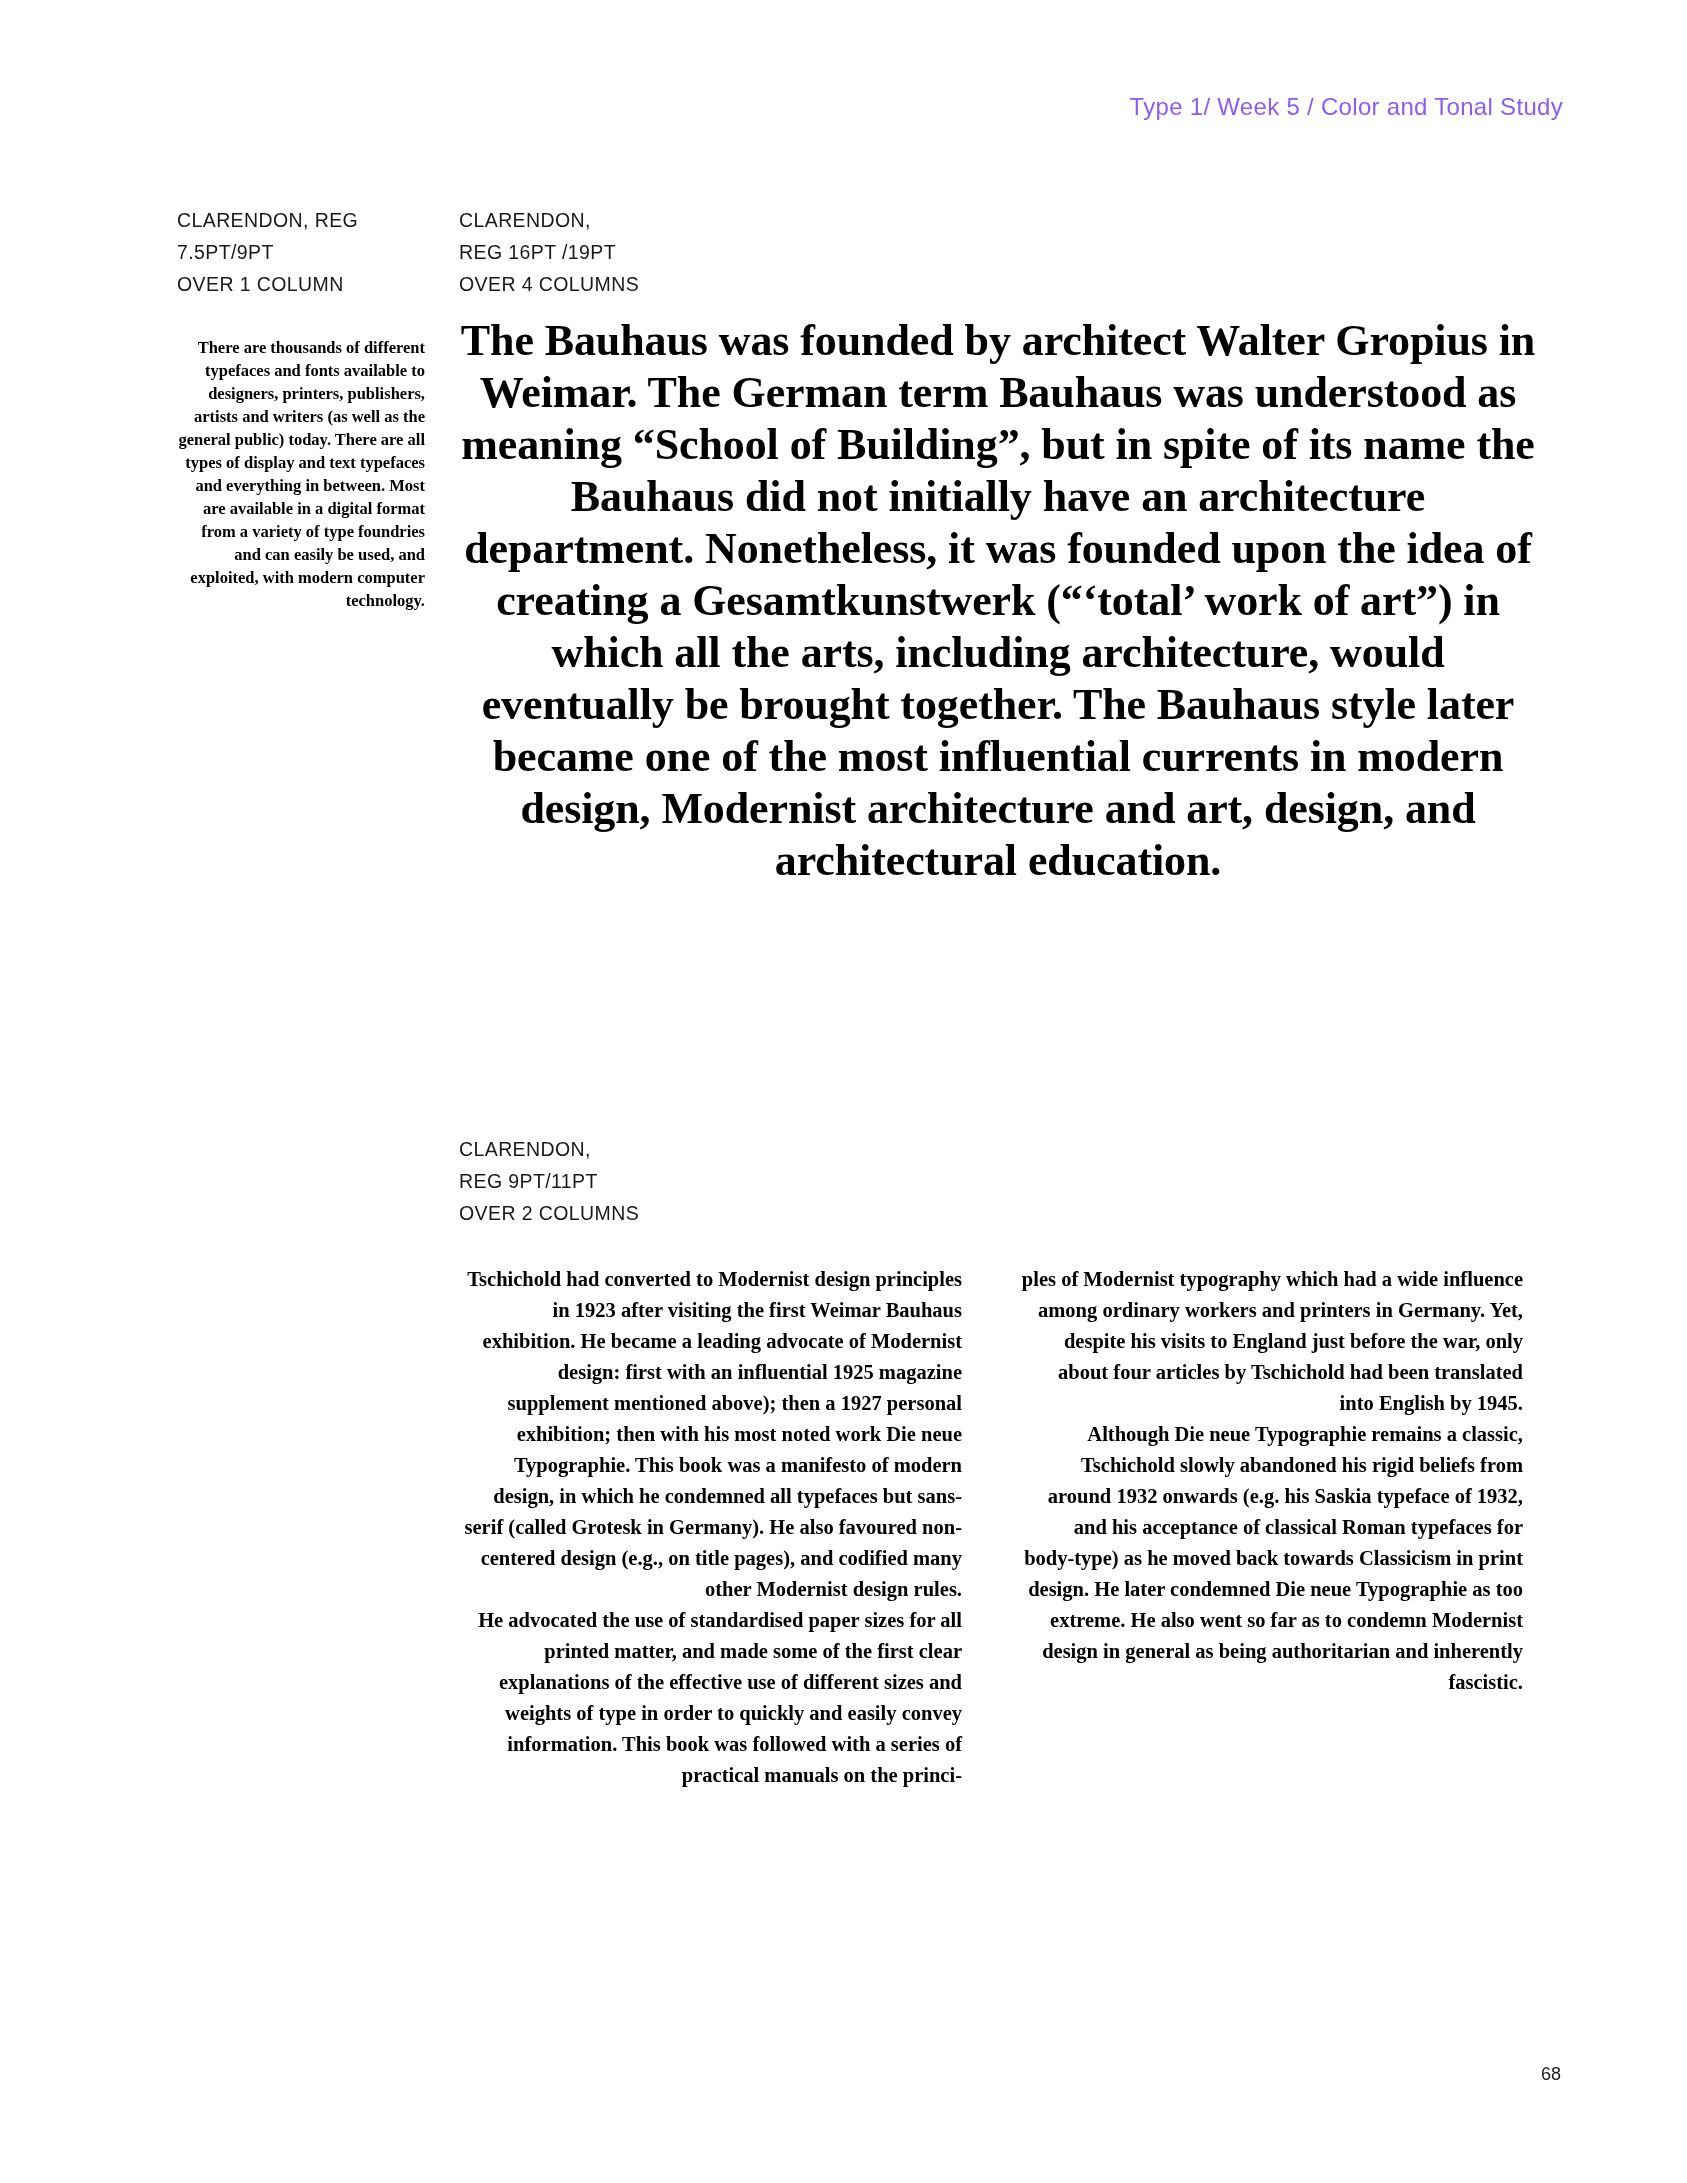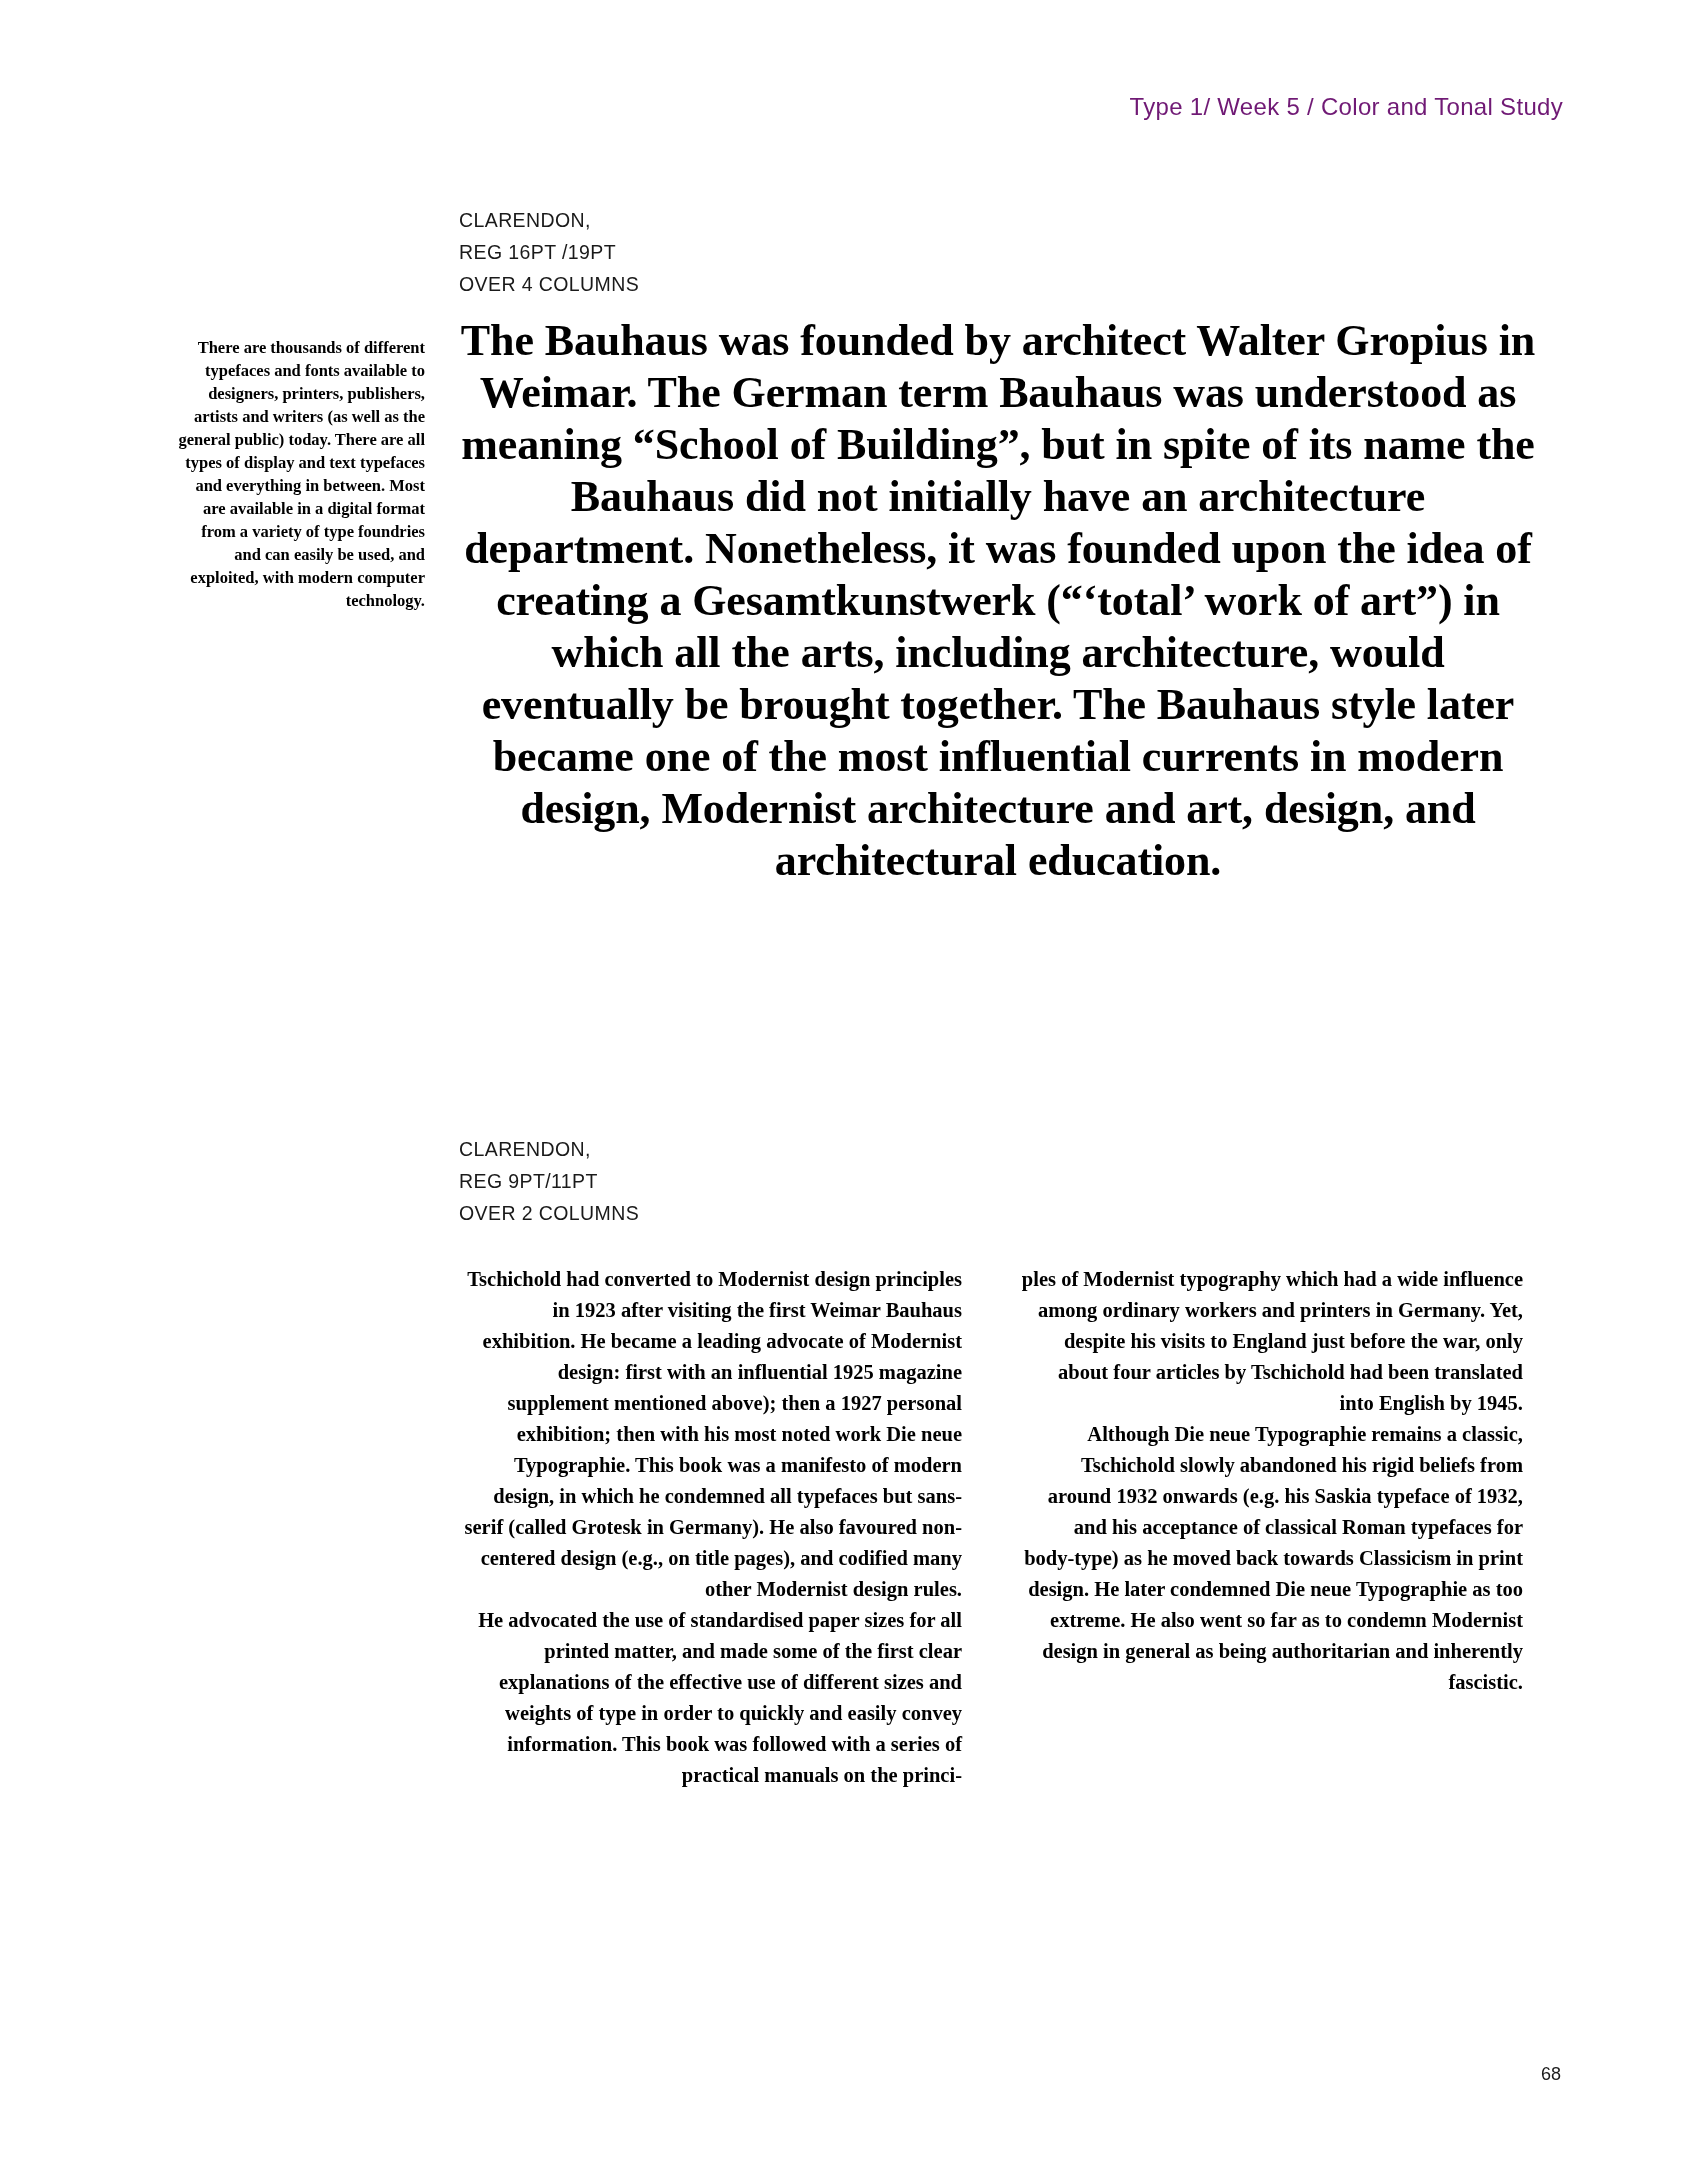--- a/index.html
+++ b/index.html
@@ -23,21 +23,21 @@
   }
 
   
   .running-head {
     position: absolute;
     top: 93px;
     right: 124px;
     font-family: "Liberation Sans", sans-serif;
     font-size: 24px;
     letter-spacing: 0.3px;
-    color: #701a75;
+    color: #8b5cf6;
     white-space: nowrap;
   }
 
   
   .spec {
     font-family: "Liberation Sans", sans-serif;
     font-size: 19.5px;
     line-height: 32px;
     letter-spacing: 0.4px;
     color: #1a1a1a;
@@ -123,20 +123,23 @@
     color: #1a1a1a;
   }
 </style>
 </head>
 <body>
 
 <div class="page">
 
   <div class="running-head">Type 1/ Week 5 / Color and Tonal Study</div>
 
+  <div class="spec spec-left">CLARENDON, REG
+7.5PT/9PT
+OVER 1 COLUMN</div>
 
   <div class="col-micro">There are thousands of different typefaces and fonts available to designers, printers, publishers, artists and writers (as well as the general public) today. There are all types of display and text typefaces and everything in between. Most are available in a digital format from a variety of type foundries and can easily be used, and exploited, with modern computer technology.</div>
 
   <div class="spec spec-big">CLARENDON,
 REG 16PT /19PT
 OVER 4 COLUMNS</div>
 
   <div class="display-para">The Bauhaus was founded by architect Walter Gropius in Weimar. The German term Bauhaus was understood as meaning “School of Building”, but in spite of its name the Bauhaus did not initially have an architecture department. Nonetheless, it was founded upon the idea of creating a Gesamtkunstwerk (“‘total’ work of art”) in which all the arts, including architecture, would eventually be brought together. The Bauhaus style later became one of the most influential currents in modern design, Modernist architecture and art, design, and architectural education.</div>
 
   <div class="spec spec-two">CLARENDON,

